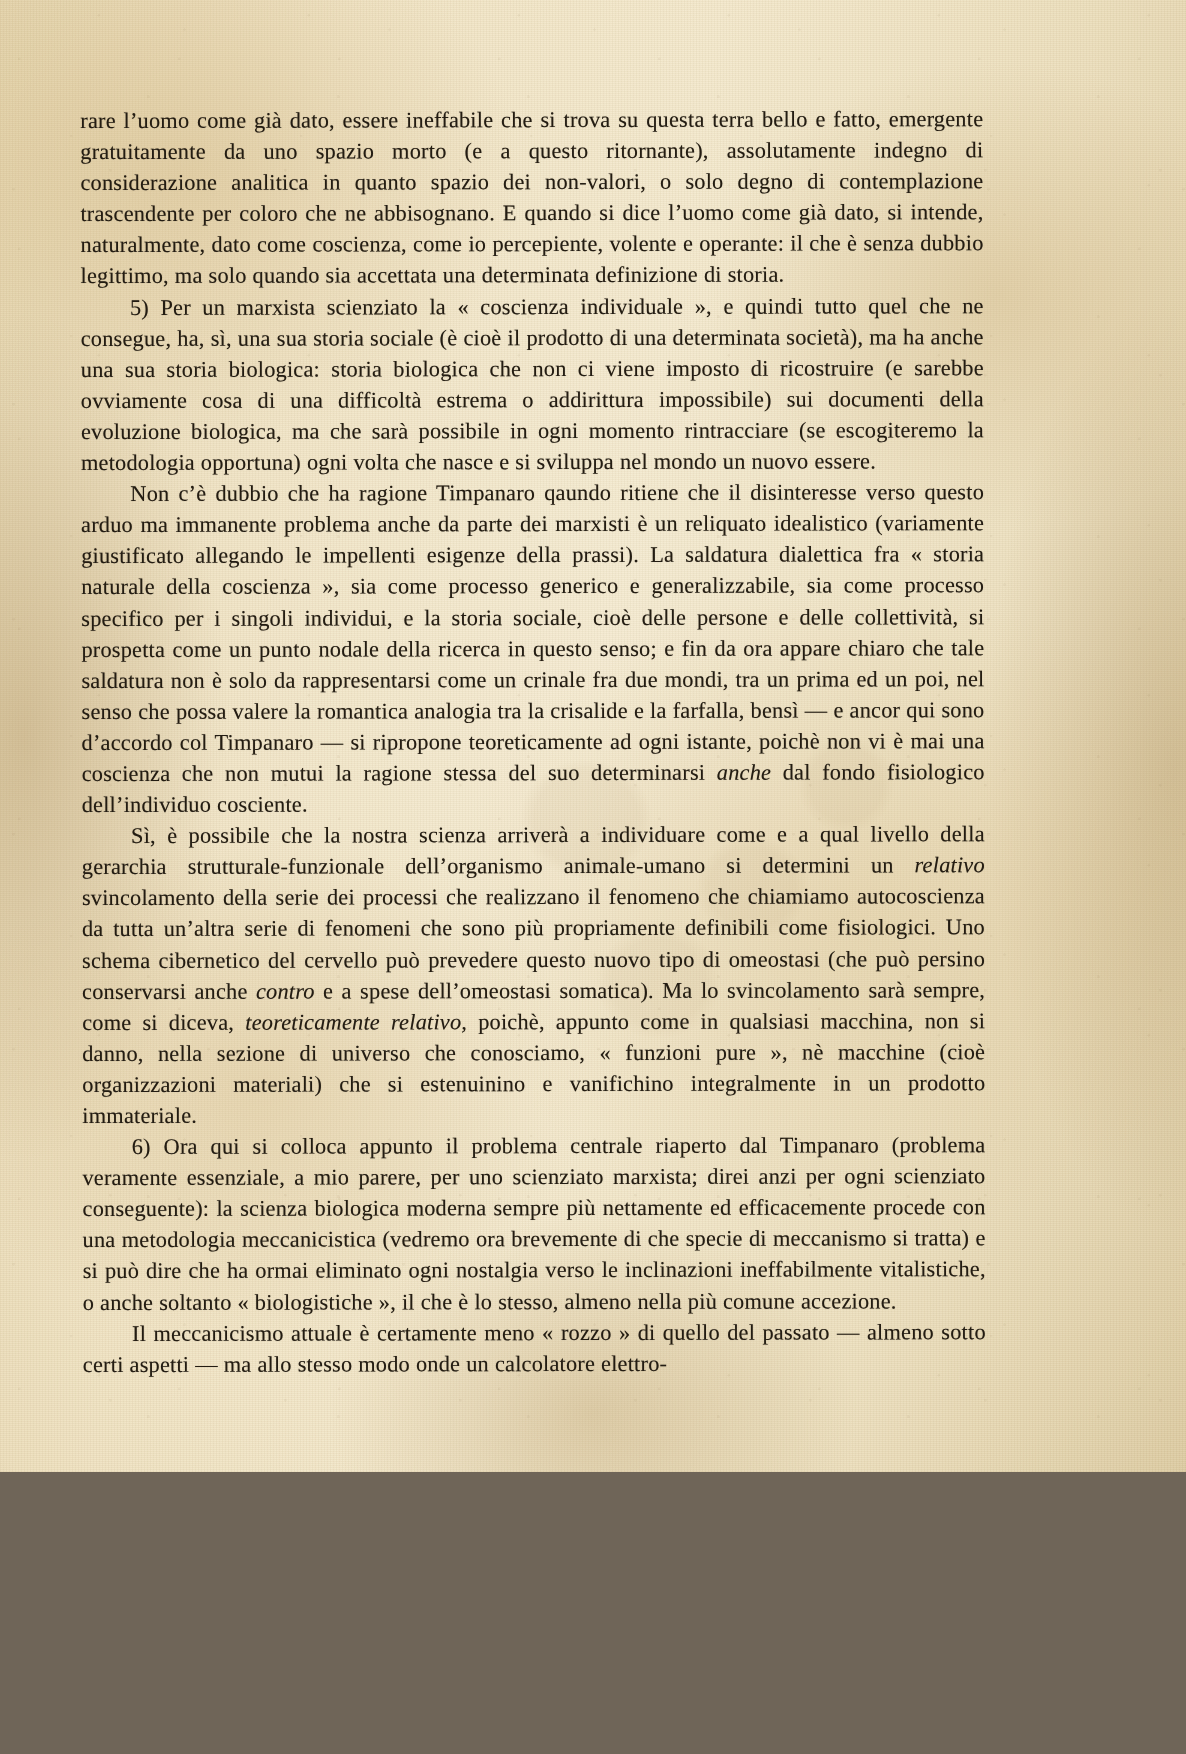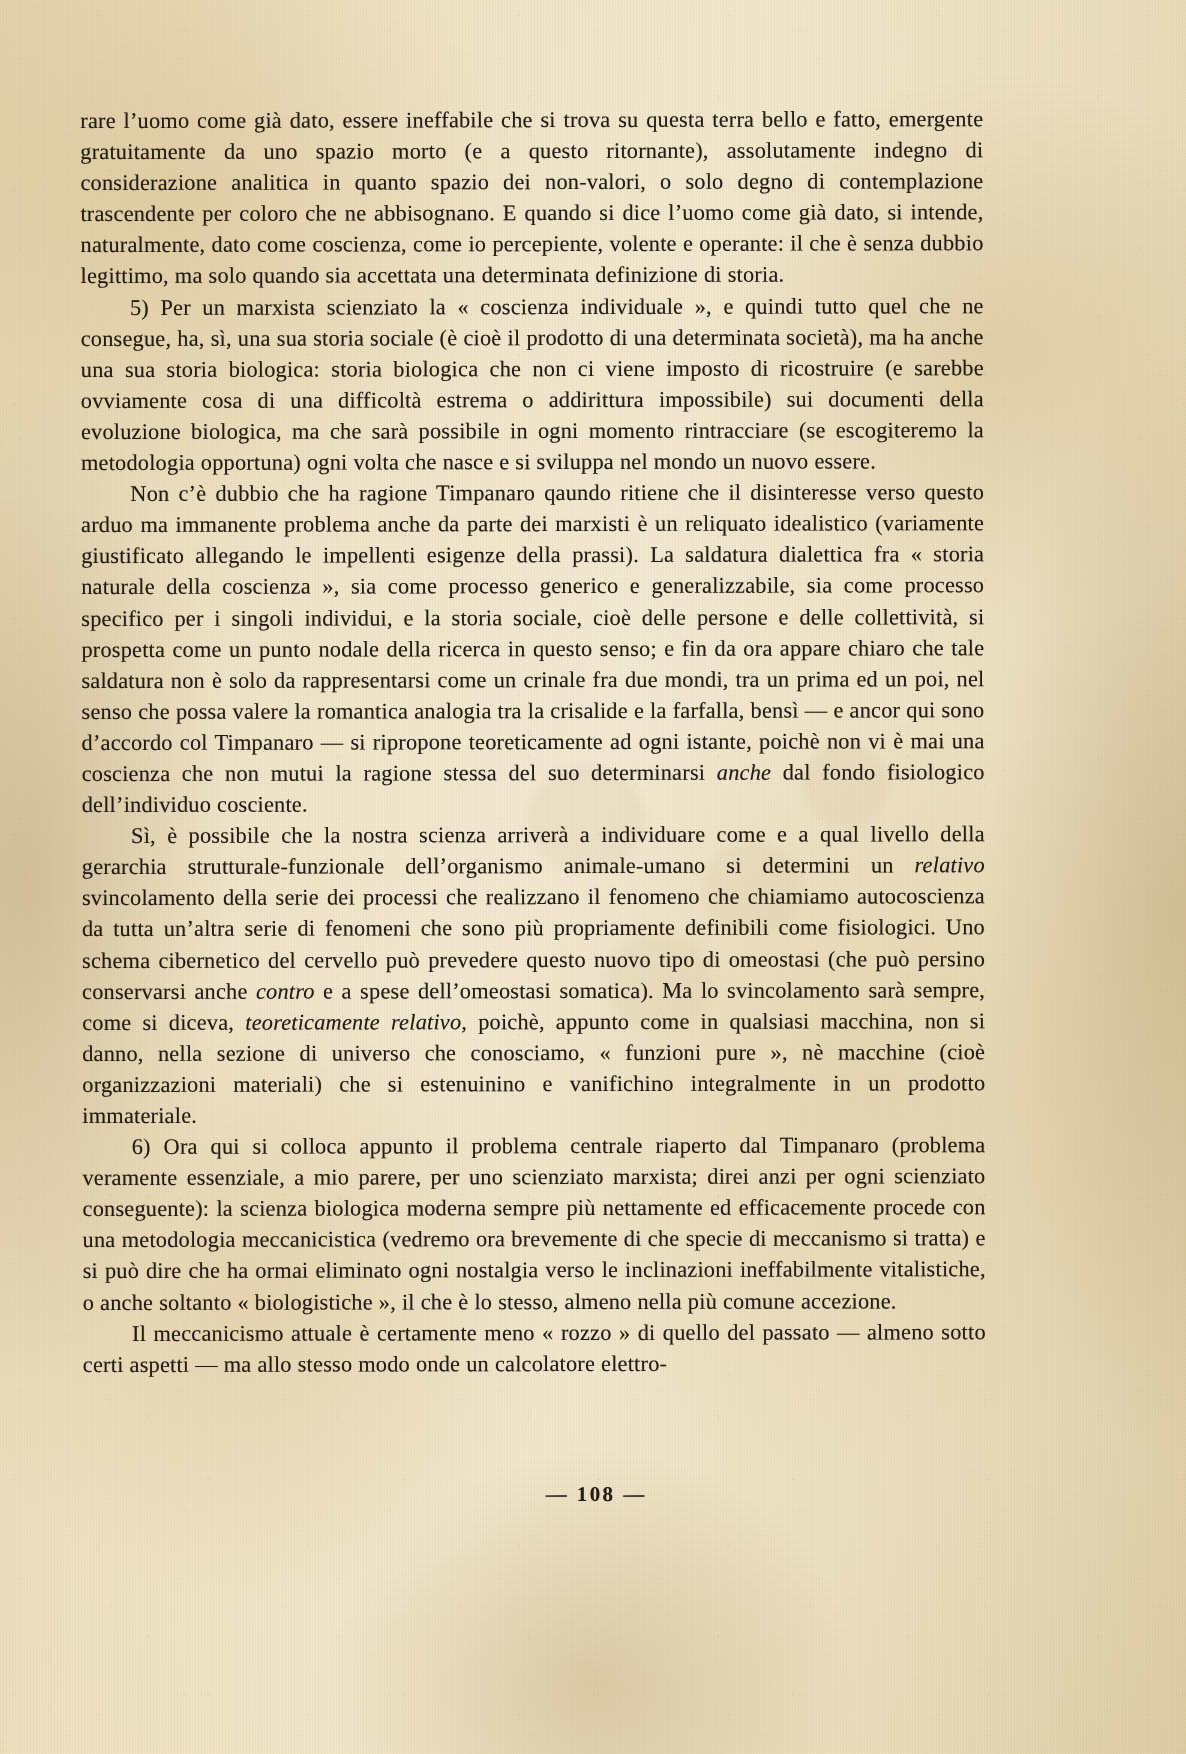--- a/index.html
+++ b/index.html
@@ -4,21 +4,21 @@
 <style>
   html, body {
     margin: 0;
     padding: 0;
     background: #6f6558;
   }
 
   #page {
     position: relative;
     width: 1186px;
-    height: 1754px;
+    height: 1472px;
     overflow: hidden;
     
     background-color: #e9dcbb;
     background-image:
       
       radial-gradient(ellipse 128% 118% at 50% 48%,
         rgba(255,255,255,0.16) 0%,
         rgba(255,255,255,0.06) 38%,
         rgba(120,96,56,0.00) 58%,
         rgba(122,98,58,0.20) 78%,

